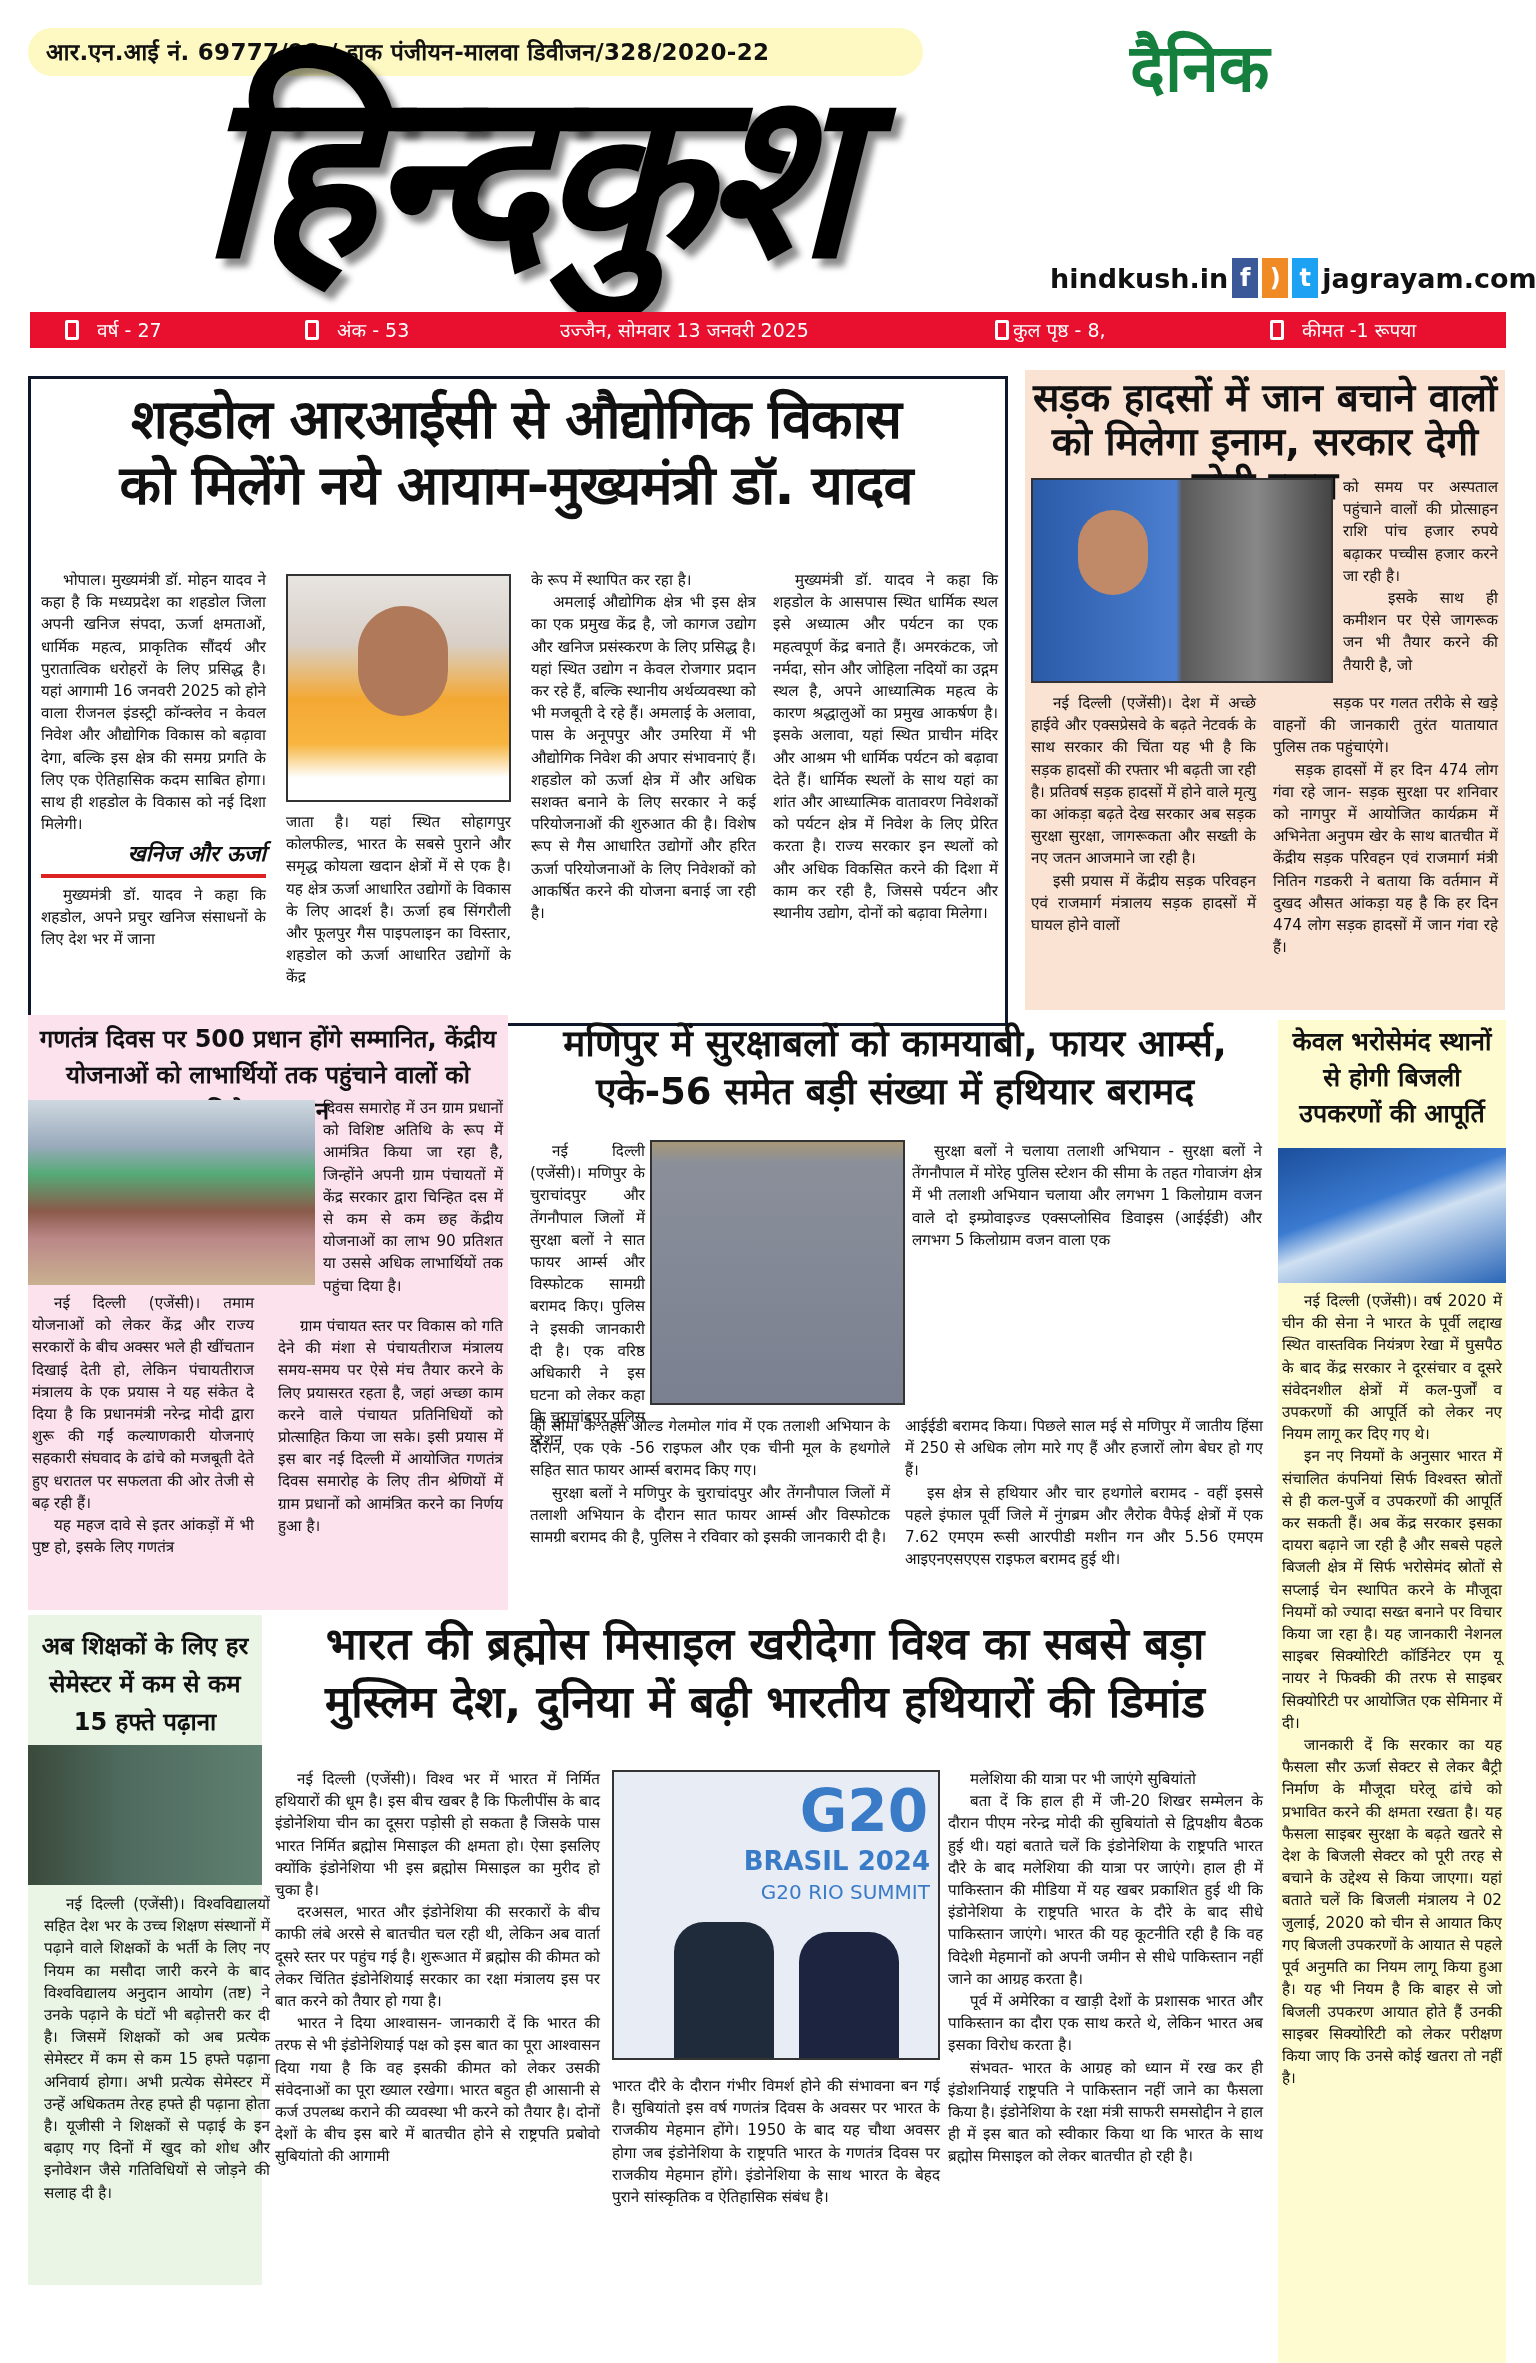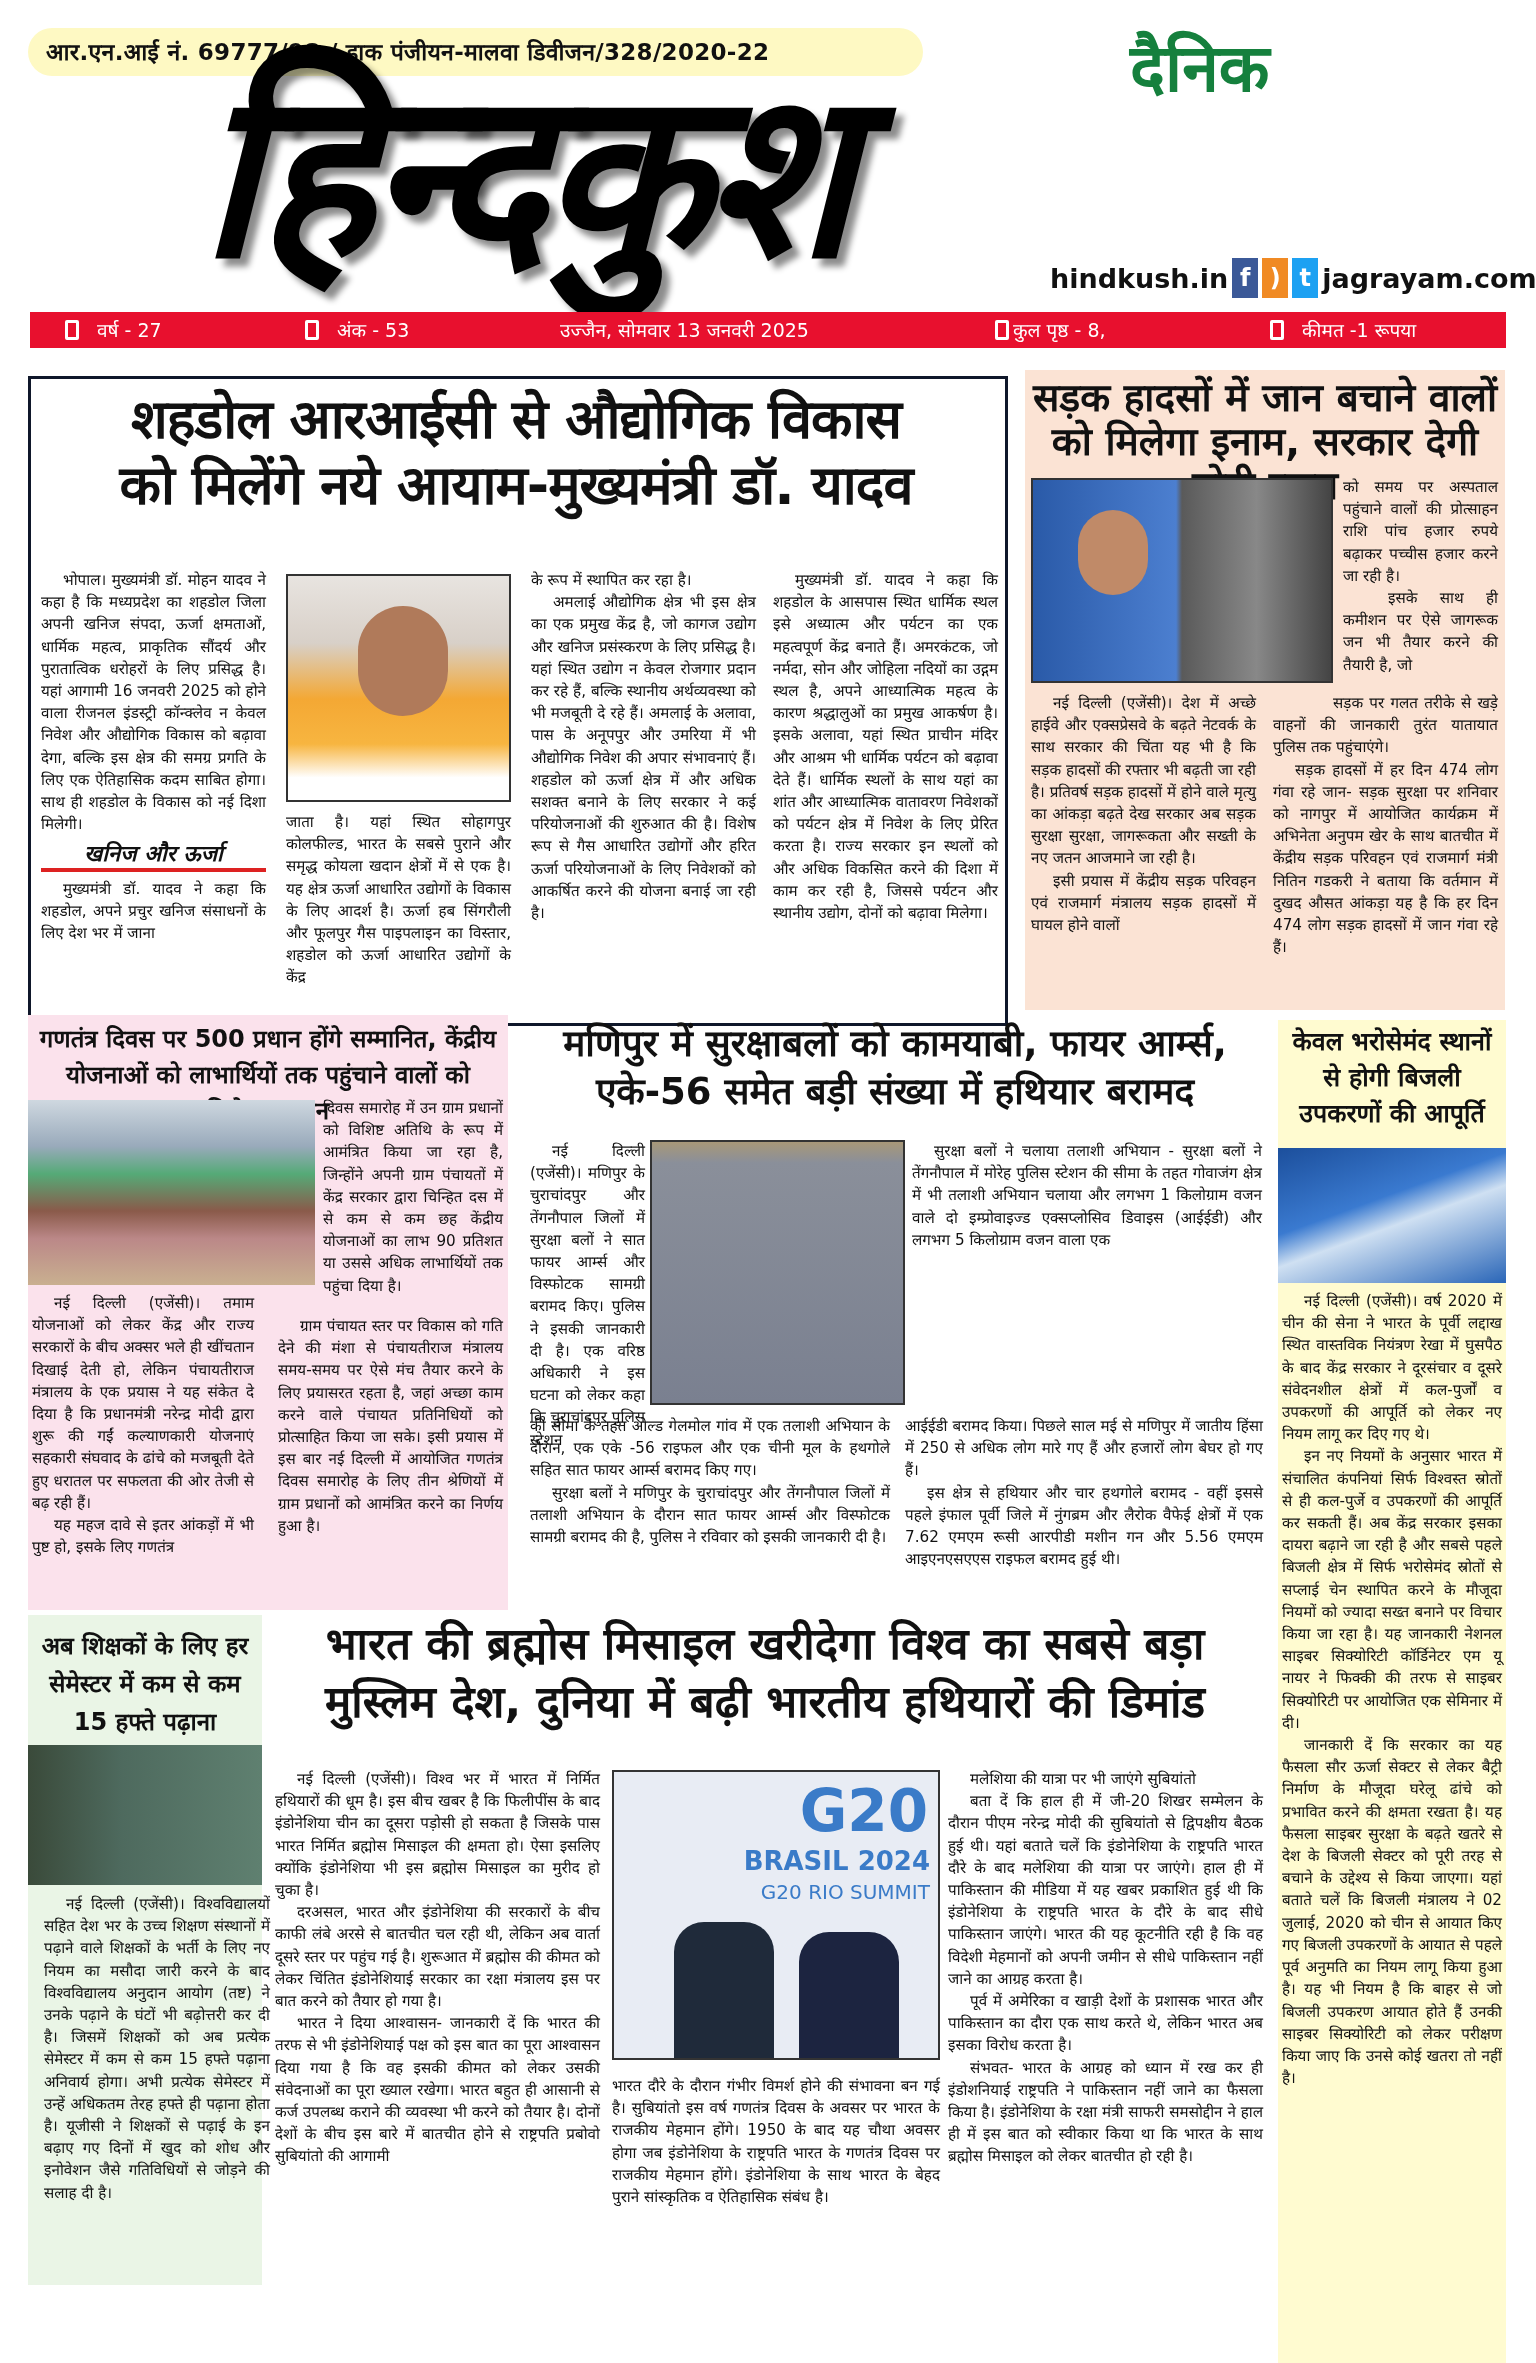--- a/index.html
+++ b/index.html
@@ -12,21 +12,21 @@
 .soc{width:26px;height:40px;display:flex;align-items:center;justify-content:center;color:#fff;font-weight:bold;font-size:24px}
 .fb{background:#3b5998}.rss{background:#f08a24}.tw{background:#1da1f2}
 .redbar{left:30px;top:312px;width:1476px;height:36px;background:#e8102e;color:#fff;font-size:19px;display:flex;align-items:center}
 .redbar .itm{position:absolute;display:flex;align-items:center;gap:18px}
 .box{display:inline-block;width:14px;height:20px;border:3px solid #fff;border-radius:2px;background:transparent}
 .lead{left:28px;top:376px;width:980px;height:650px;border:3px solid #0f172a}
 .lead h1{position:absolute;left:10px;top:8px;width:950px;text-align:center;font-size:54px;line-height:66px;font-weight:900;letter-spacing:-1px}
 .col{position:absolute;font-size:15.2px;line-height:22.2px;text-align:justify;font-family:"DejaVu Sans",sans-serif}
 .col p{text-indent:22px}
 .photo{position:absolute;border:2px solid #333;overflow:hidden}
-.sub{font-style:italic;font-weight:bold;font-size:22px;text-align:center;border-bottom:4px solid #d22;margin:8px 0 6px;padding-bottom:2px}
+.sub{font-style:italic;font-weight:bold;font-size:22px;text-align:right;border-bottom:4px solid #d22;margin:8px 0 6px;padding-bottom:8px}
 .peach{left:1025px;top:370px;width:480px;height:640px;background:#fbe3d4}
 .peach h2{position:absolute;left:6px;top:6px;width:468px;text-align:center;font-size:39px;line-height:44px;font-weight:700}
 .pink{left:28px;top:1015px;width:480px;height:595px;background:#fbe2ec}
 .pink h2{position:absolute;left:6px;top:6px;width:468px;text-align:center;font-size:24px;line-height:36px;font-weight:900}
 .yellow{left:1278px;top:1020px;width:228px;height:1360px;background:#fffbd0}
 .yellow h2{position:absolute;left:4px;top:4px;width:220px;text-align:center;font-size:25px;line-height:36px;font-weight:900}
 .green{left:28px;top:1615px;width:234px;height:670px;background:#eaf5e6}
 .green h2{position:absolute;left:4px;top:12px;width:226px;text-align:center;font-size:24px;line-height:38px;font-weight:900}
 .mani h2{position:absolute;left:525px;top:1020px;width:740px;text-align:center;font-size:37px;line-height:48px;font-weight:900}
 .brah h2{position:absolute;left:270px;top:1615px;width:990px;text-align:center;font-size:44px;line-height:58px;font-weight:900}

